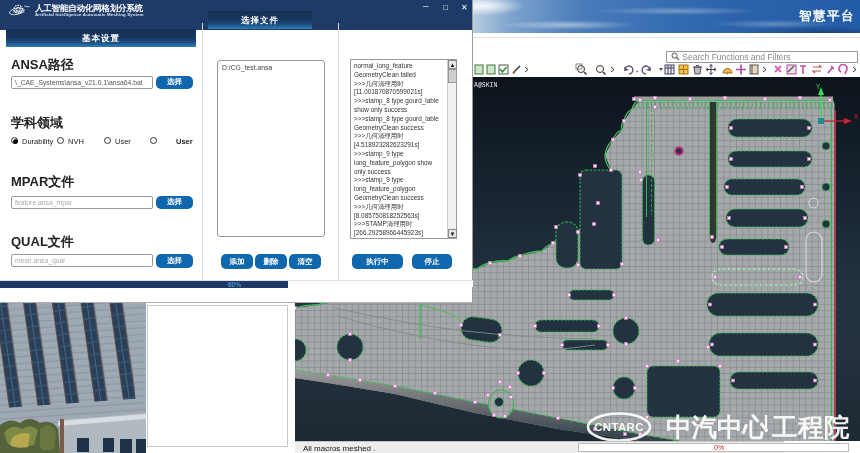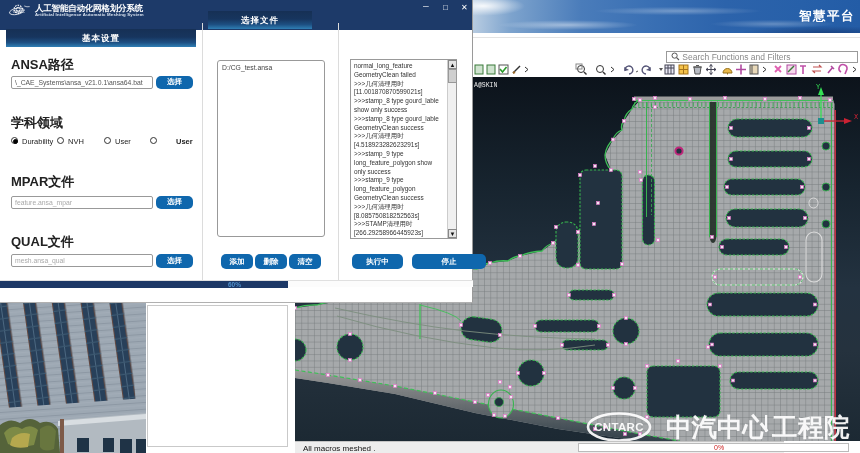--- a/index.html
+++ b/index.html
@@ -403,19 +403,19 @@
 
   <div id="logbox">
     <div id="logtext">normal_long_feature<br>GeometryClean failed<br>&gt;&gt;&gt;几何清理用时<br>[11.001870870599021s]<br>&gt;&gt;&gt;stamp_8 type gourd_lable<br>show only success<br>&gt;&gt;&gt;stamp_8 type gourd_lable<br>GeometryClean success<br>&gt;&gt;&gt;几何清理用时<br>[4.518923282623291s]<br>&gt;&gt;&gt;stamp_9 type<br>long_feature_polygon show<br>only success<br>&gt;&gt;&gt;stamp_9 type<br>long_feature_polygon<br>GeometryClean success<br>&gt;&gt;&gt;几何清理用时<br>[8.085750818252563s]<br>&gt;&gt;&gt;STAMP清理用时<br>[266.29258966445923s]</div>
     <div id="scrollbar">
       <div class="arr" style="top:0;">▲</div>
       <div class="thumb"></div>
       <div class="arr" style="bottom:0;">▼</div>
     </div>
   </div>
   <div class="btn" style="left:352px; top:254px; width:51px;">执行中</div>
-  <div class="btn" style="left:412px; top:254px; width:74px;">停止</div>
+  <div class="btn" style="left:412px; top:254px; width:40px;">停止</div>
 
   <div id="progress">
       <div class="fill"></div>
       <span class="plbl">60%</span>
     </div>
 </div>
 
 </body></html>

